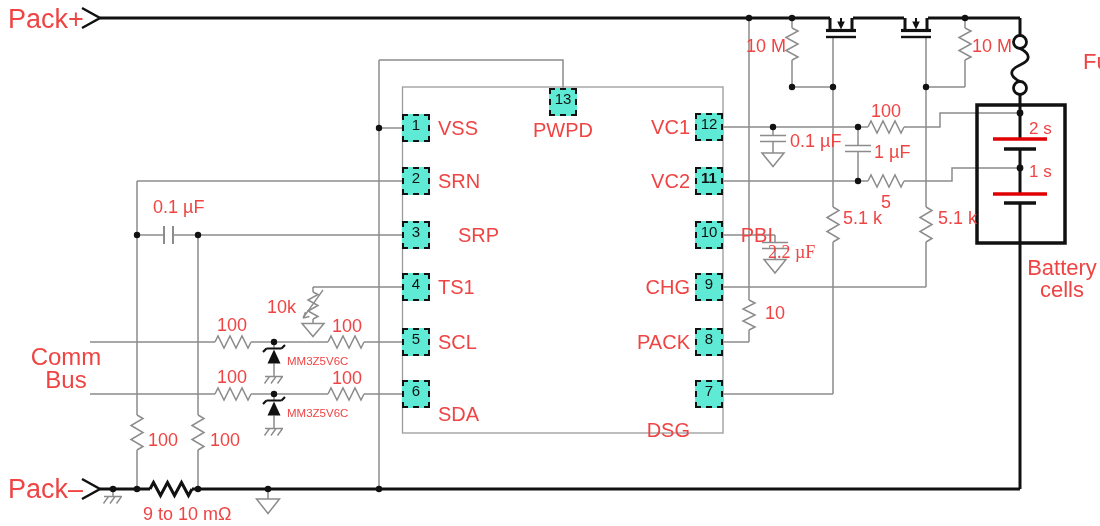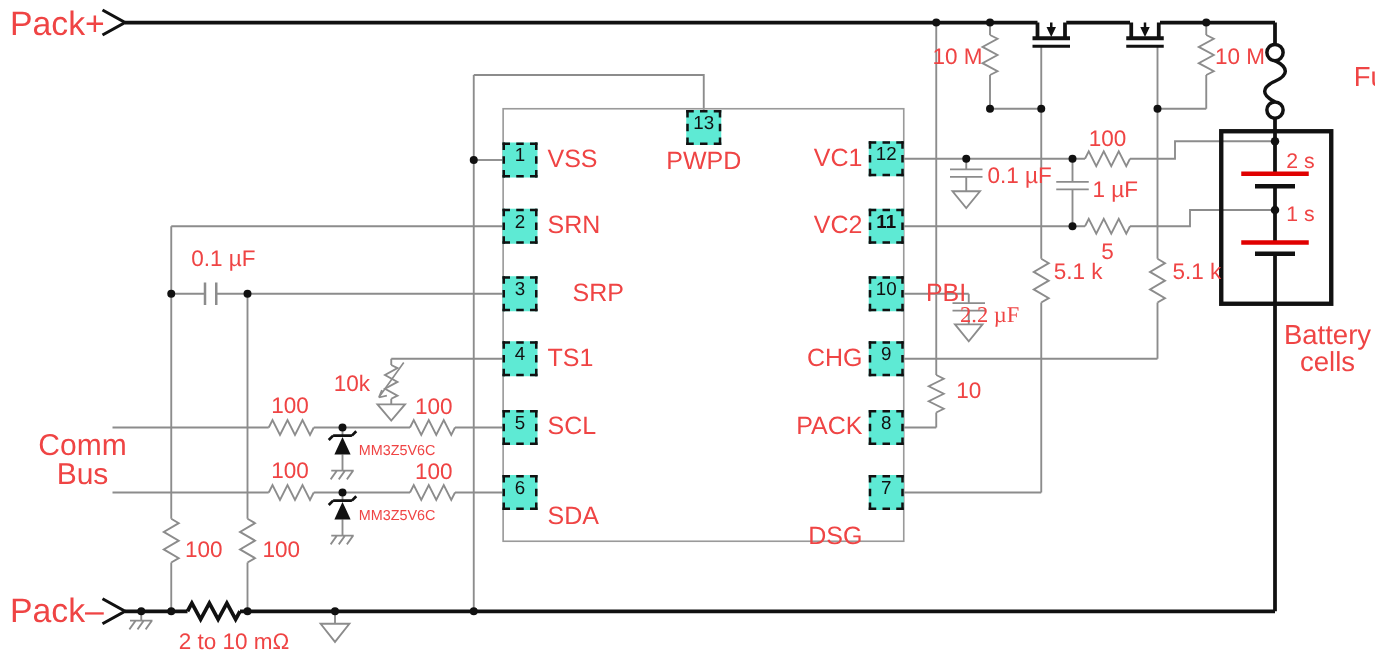--- a/index.html
+++ b/index.html
@@ -180,21 +180,21 @@
   <div class="lbl cy f27" style="left:8px;top:19px;">Pack+</div>
   <div class="lbl cy f27" style="left:8px;top:489px;">Pack–</div>
   <div class="lbl cc f24" style="left:66px;top:368px;">
     <div>Comm</div>
     <div>Bus</div>
   </div>
 
   <div class="lbl cy f18" style="left:153px;top:207px;">0.1 µF</div>
   <div class="lbl cy f18" style="left:148px;top:440px;">100</div>
   <div class="lbl cy f18" style="left:210px;top:440px;">100</div>
-  <div class="lbl cy f18" style="left:143px;top:514px;">2 to 10 mΩ</div>
+  <div class="lbl cy f18" style="left:143px;top:514px;">9 to 10 mΩ</div>
   <div class="lbl cc f18" style="left:232px;top:325px;">100</div>
   <div class="lbl cc f18" style="left:347px;top:326px;">100</div>
   <div class="lbl cc f18" style="left:232px;top:377px;">100</div>
   <div class="lbl cc f18" style="left:347px;top:378px;">100</div>
   <div class="lbl cy f11" style="left:287px;top:361px;">MM3Z5V6C</div>
   <div class="lbl cy f11" style="left:287px;top:413px;">MM3Z5V6C</div>
   <div class="lbl cr f18" style="left:296px;top:307px;">10k</div>
   <div class="lbl cr f18" style="left:786px;top:46px;">10 M</div>
   <div class="lbl cy f18" style="left:972px;top:46px;">10 M</div>
   <div class="lbl cy f22" style="left:1040px;top:62px;margin-left:43px;">Fuse</div>

